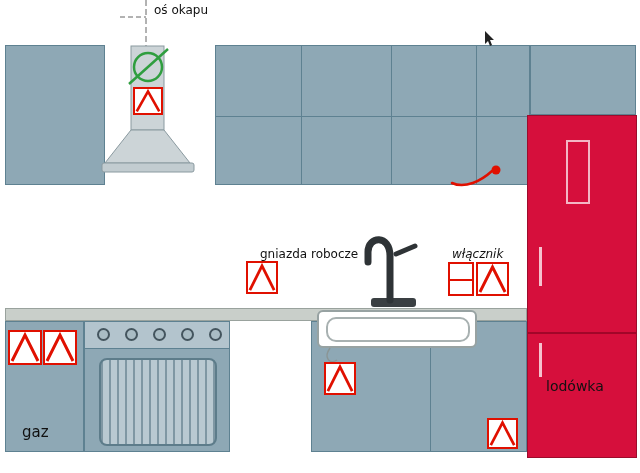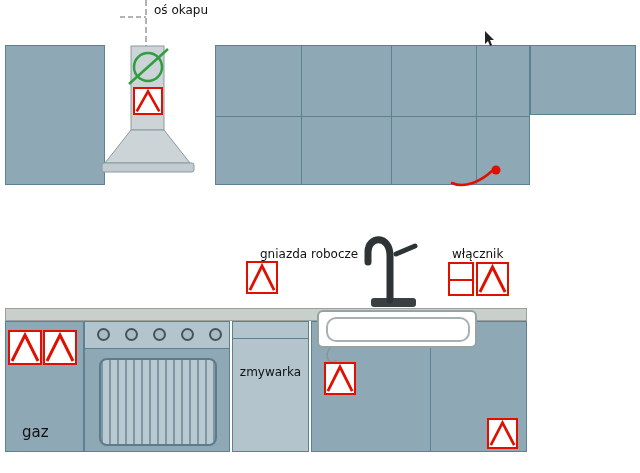--- a/index.html
+++ b/index.html
@@ -36,40 +36,43 @@
 
   <div class="cab" style="left:215px;top:45px;width:315px;height:140px;">
     <div class="vdiv" style="left:85px;"></div>
     <div class="vdiv" style="left:175px;"></div>
     <div class="vdiv" style="left:260px;"></div>
     <div class="hdiv" style="top:70px;"></div>
   </div>
 
   <div class="cab" style="left:530px;top:45px;width:106px;height:70px;"></div>
 
+  <div class="fridge" style="left:527px;top:115px;width:110px;height:343px;">
+    <div class="abs" style="left:38px;top:24px;width:24px;height:64px;border:2px solid rgba(255,255,255,0.7);"></div>
+    <div class="abs" style="left:11px;top:131px;width:3px;height:39px;background:rgba(255,255,255,0.75);"></div>
+    <div class="abs" style="left:0;top:216px;width:100%;height:2px;background:rgba(120,0,25,0.55);"></div>
+    <div class="abs" style="left:11px;top:227px;width:3px;height:34px;background:rgba(255,255,255,0.75);"></div>
+    <div class="label" style="left:18px;top:263px;font-size:14px;">lodówka</div>
+  </div>
 
   <div class="abs" style="left:5px;top:308px;width:522px;height:13px;background:var(--counter);border:1px solid #99a29d;"></div>
 
   <div class="cab" style="left:5px;top:321px;width:79px;height:131px;"></div>
 
   <div class="cab" style="left:84px;top:321px;width:146px;height:131px;">
     <div class="abs" style="left:0;top:0;width:100%;height:27px;background:var(--cabinet-light);border-bottom:1px solid var(--cabinet-border);">
       <div class="knob" style="left:12px;top:6px;"></div>
       <div class="knob" style="left:40px;top:6px;"></div>
       <div class="knob" style="left:68px;top:6px;"></div>
       <div class="knob" style="left:96px;top:6px;"></div>
       <div class="knob" style="left:124px;top:6px;"></div>
     </div>
     <div class="abs" style="left:14px;top:36px;width:118px;height:88px;border:2px solid #5d7c8a;border-radius:8px;background:repeating-linear-gradient(90deg,#7f97a3 0 2px,#b9c9d1 2px 8px);"></div>
   </div>
 
-  <div class="cab-light" style="left:232px;top:321px;width:77px;height:131px;">
-    <div class="hdiv" style="top:16px;"></div>
-    <div class="label" style="left:0;top:44px;width:100%;text-align:center;">zmywarka</div>
-  </div>
 
   <div class="cab" style="left:311px;top:321px;width:216px;height:131px;">
     <div class="vdiv" style="left:118px;"></div>
   </div>
 
   <div class="abs" style="left:317px;top:310px;width:160px;height:38px;background:#fff;border:2px solid #97a2a2;border-radius:6px;">
     <div class="abs" style="left:7px;top:5px;width:144px;height:25px;border:2px solid #a8b1b1;border-radius:10px;"></div>
   </div>
 
   <svg class="overlay" viewBox="0 0 640 473">
@@ -134,16 +137,16 @@
   </div>
 
   <div class="sock" style="left:487px;top:418px;width:31px;height:31px;">
     <svg viewBox="0 0 30 30" preserveAspectRatio="none">
         <polyline points="2,28 15,3 28,28" style="fill:none;stroke:var(--symbol-red);stroke-width:3;"></polyline>
       </svg>
   </div>
 
   <div class="label" style="left:154px;top:4px;">oś okapu</div>
   <div class="label" style="left:232px;top:248px;margin-left:28px;">gniazda robocze</div>
-  <div class="label" style="left:452px;top:248px;">włącznik</div>
+  <div class="label" style="left:452px;top:248px;font-style:italic;">włącznik</div>
   <div class="label" style="left:22px;top:400px;font-size:15px;margin-top:24px;">gaz</div>
 
 </div>
 
 </body></html>

